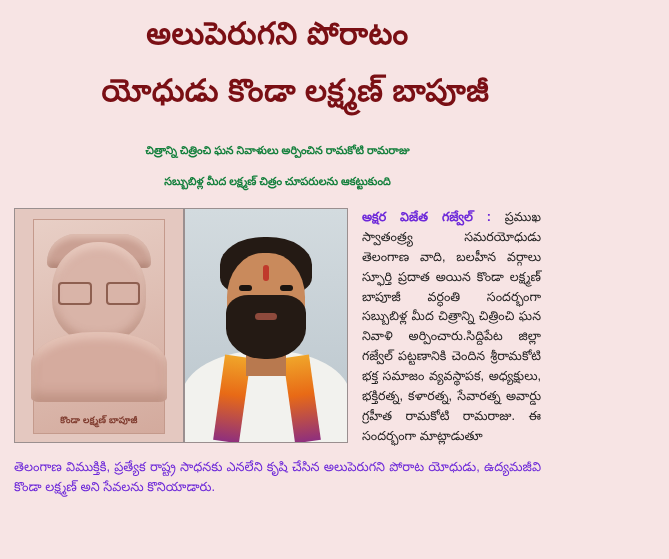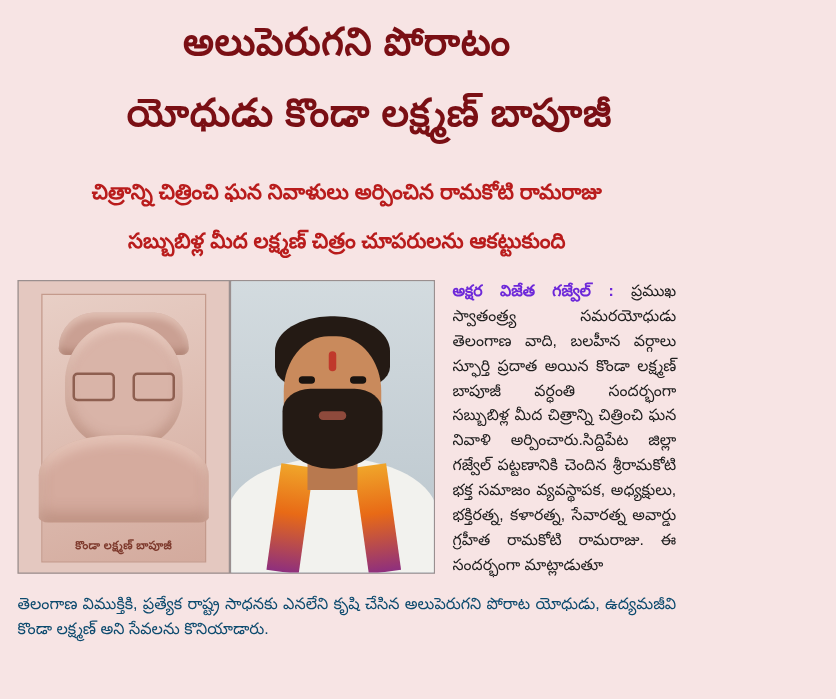--- a/index.html
+++ b/index.html
@@ -32,22 +32,22 @@
     padding-top: 18px;
   }
   .headline-line2 {
     font-size: 31px;
     line-height: 1.0;
     padding-top: 26px;
     padding-left: 36px;
   }
   .subhead {
     text-align: center;
-    color: #b91c1c;
-    font-size: 17px;
+    color: #15803d;
+    font-size: 11px;
     font-weight: bold;
   }
   .subhead-1 {
     padding-top: 38px;
   }
   .subhead-2 {
     padding-top: 16px;
   }
   .content {
     position: relative;
@@ -250,21 +250,21 @@
     line-height: 1.58;
     text-align: justify;
   }
   .article .lead {
     color: #6d28d9;
     font-weight: bold;
   }
   .bottom-text {
     clear: both;
     padding: 10px 14px 0 14px;
-    color: #0c4a6e;
+    color: #6d28d9;
     font-size: 12.8px;
     line-height: 1.6;
     text-align: justify;
   }
 </style>
 </head>
 <body>
 
 <div class="page">
 

